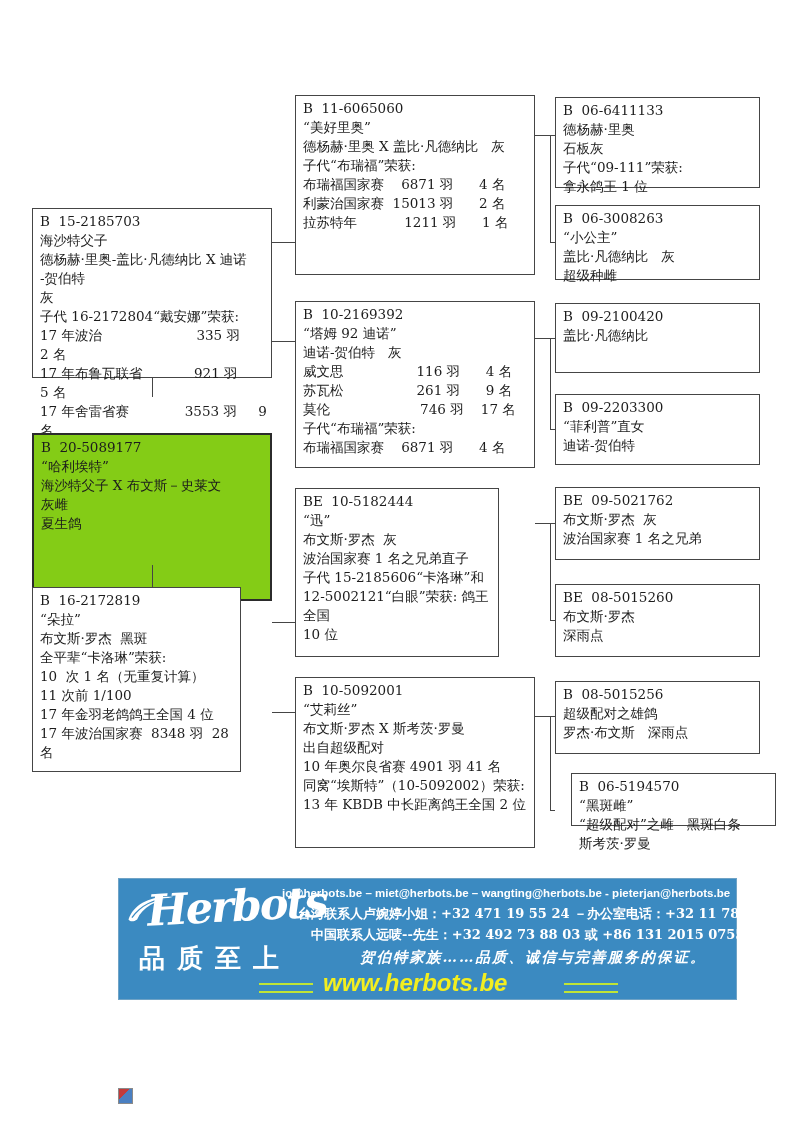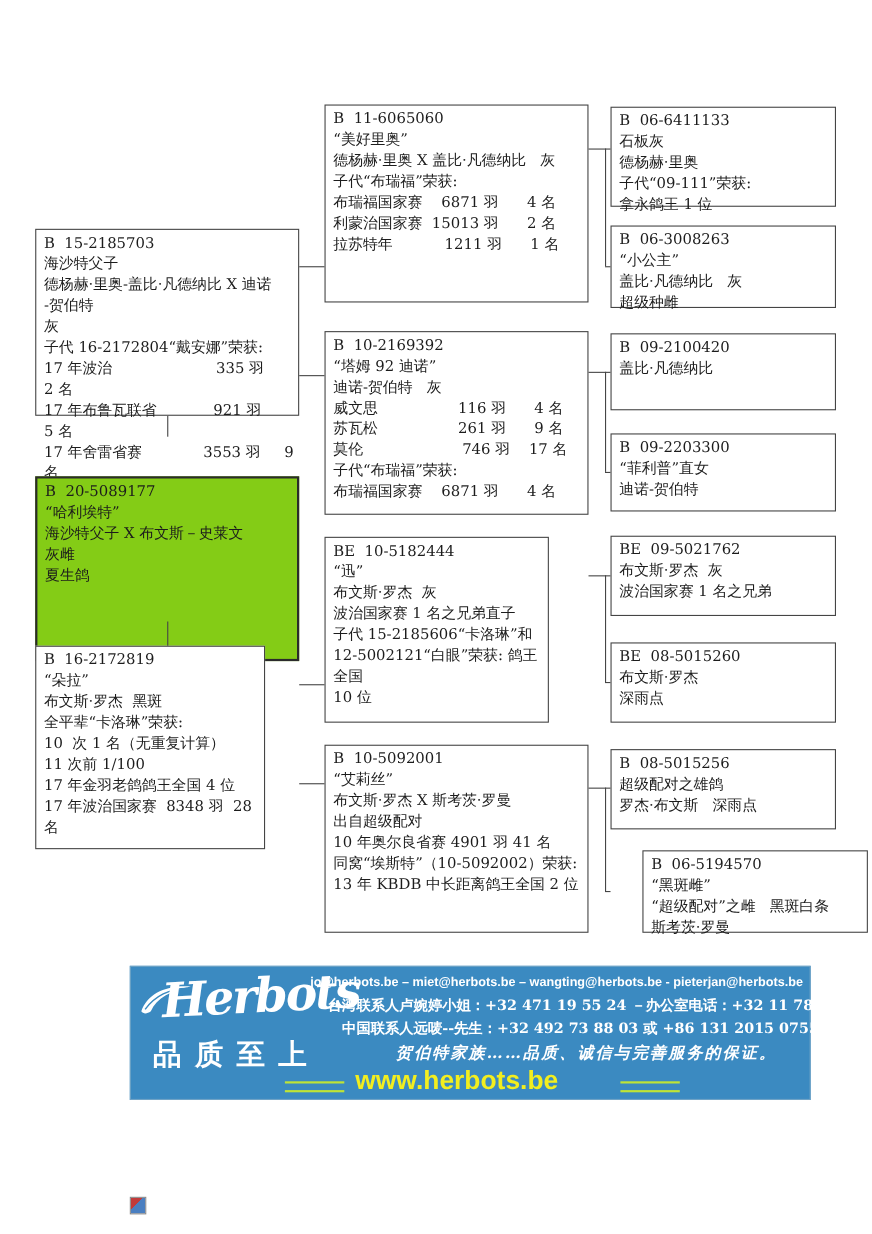--- a/index.html
+++ b/index.html
@@ -16,21 +16,21 @@
           border:1px solid #6fa3c6;box-sizing:border-box;color:#ffffff;}
   #banner .abs{position:absolute;white-space:nowrap;}
   .logo-text{font-family:"DejaVu Serif",serif;font-style:italic;font-weight:bold;
              font-size:43px;letter-spacing:-2px;color:#fff;transform:rotate(-3deg);}
   .logo-sub{font-family:"DejaVu Serif",serif;font-weight:bold;font-size:26px;
             letter-spacing:12px;color:#fff;}
   .emails{font-family:"Liberation Sans",sans-serif;font-weight:bold;font-size:11.5px;color:#fff;}
   .contact{font-family:"DejaVu Serif",serif;font-weight:bold;font-size:13px;color:#fff;}
   .slogan{font-family:"DejaVu Serif",serif;font-weight:bold;font-style:italic;
           font-size:14.5px;letter-spacing:2px;color:#fff;}
-  .website{font-family:"Liberation Sans",sans-serif;font-weight:bold;
+  .website{font-family:"Liberation Sans",sans-serif;font-weight:bold;font-style:italic;
            font-size:24px;color:#f2ee1f;}
   .deco{position:absolute;height:6px;border-top:2px solid #bfe436;border-bottom:2px solid #bfe436;}
   .placeholder{position:absolute;left:118px;top:1088px;width:15px;height:16px;
                border:1px solid #8a8a8a;box-sizing:border-box;
                background:linear-gradient(135deg,#c23b3b 0 40%,#4a7fc1 40% 100%);}
 </style>
 </head>
 <body>
 
 <div id="page">
@@ -102,22 +102,22 @@
     <div class="bl">“艾莉丝”</div>
     <div class="bl">布文斯·罗杰 X 斯考茨·罗曼</div>
     <div class="bl">出自超级配对</div>
     <div class="bl">10 年奥尔良省赛 4901 羽 41 名</div>
     <div class="bl">同窝“埃斯特”（10-5092002）荣获:</div>
     <div class="bl">13 年 KBDB 中长距离鸽王全国 2 位</div>
   </div>
 
   <div class="box" style="left:555px;top:97px;width:205px;height:91px">
     <div class="bl">B  06-6411133</div>
+    <div class="bl">德杨赫·里奥</div>
     <div class="bl">石板灰</div>
-    <div class="bl">德杨赫·里奥</div>
     <div class="bl">子代“09-111”荣获:</div>
     <div class="bl">拿永鸽王 1 位</div>
   </div>
 
   <div class="box" style="left:555px;top:205px;width:205px;height:75px">
     <div class="bl">B  06-3008263</div>
     <div class="bl">“小公主”</div>
     <div class="bl">盖比·凡德纳比   灰</div>
     <div class="bl">超级种雌</div>
   </div>
@@ -144,21 +144,21 @@
     <div class="bl">布文斯·罗杰</div>
     <div class="bl">深雨点</div>
   </div>
 
   <div class="box" style="left:555px;top:681px;width:205px;height:73px">
     <div class="bl">B  08-5015256</div>
     <div class="bl">超级配对之雄鸽</div>
     <div class="bl">罗杰·布文斯   深雨点</div>
   </div>
 
-  <div class="box" style="left:584px;top:773px;width:205px;height:75px">
+  <div class="box" style="left:571px;top:773px;width:205px;height:53px">
     <div class="bl">B  06-5194570</div>
     <div class="bl">“黑斑雌”</div>
     <div class="bl">“超级配对”之雌   黑斑白条</div>
     <div class="bl">斯考茨·罗曼</div>
   </div>
 
   <div class="vl" style="left:152px;top:378px;height:19px"></div>
   <div class="vl" style="left:152px;top:565px;height:22px"></div>
   <div class="hl" style="left:272px;top:242px;width:23px"></div>
   <div class="hl" style="left:272px;top:341px;width:23px"></div>

